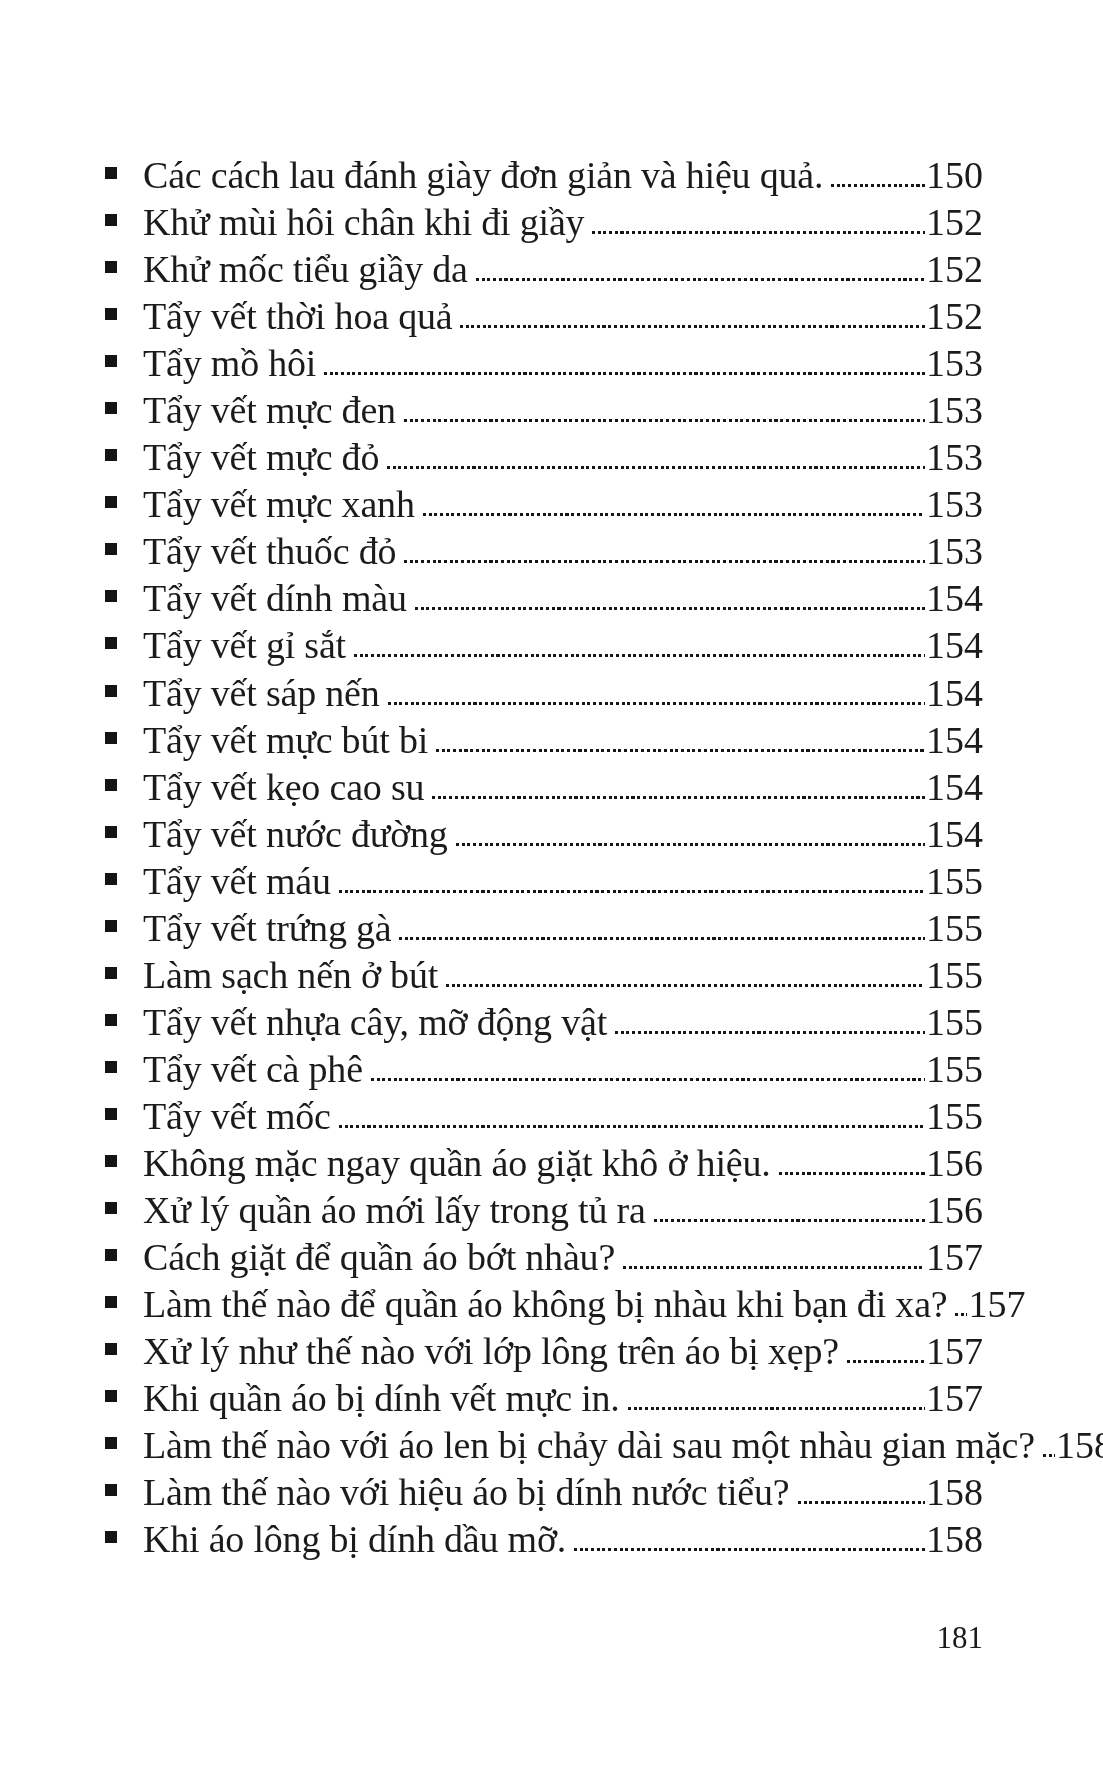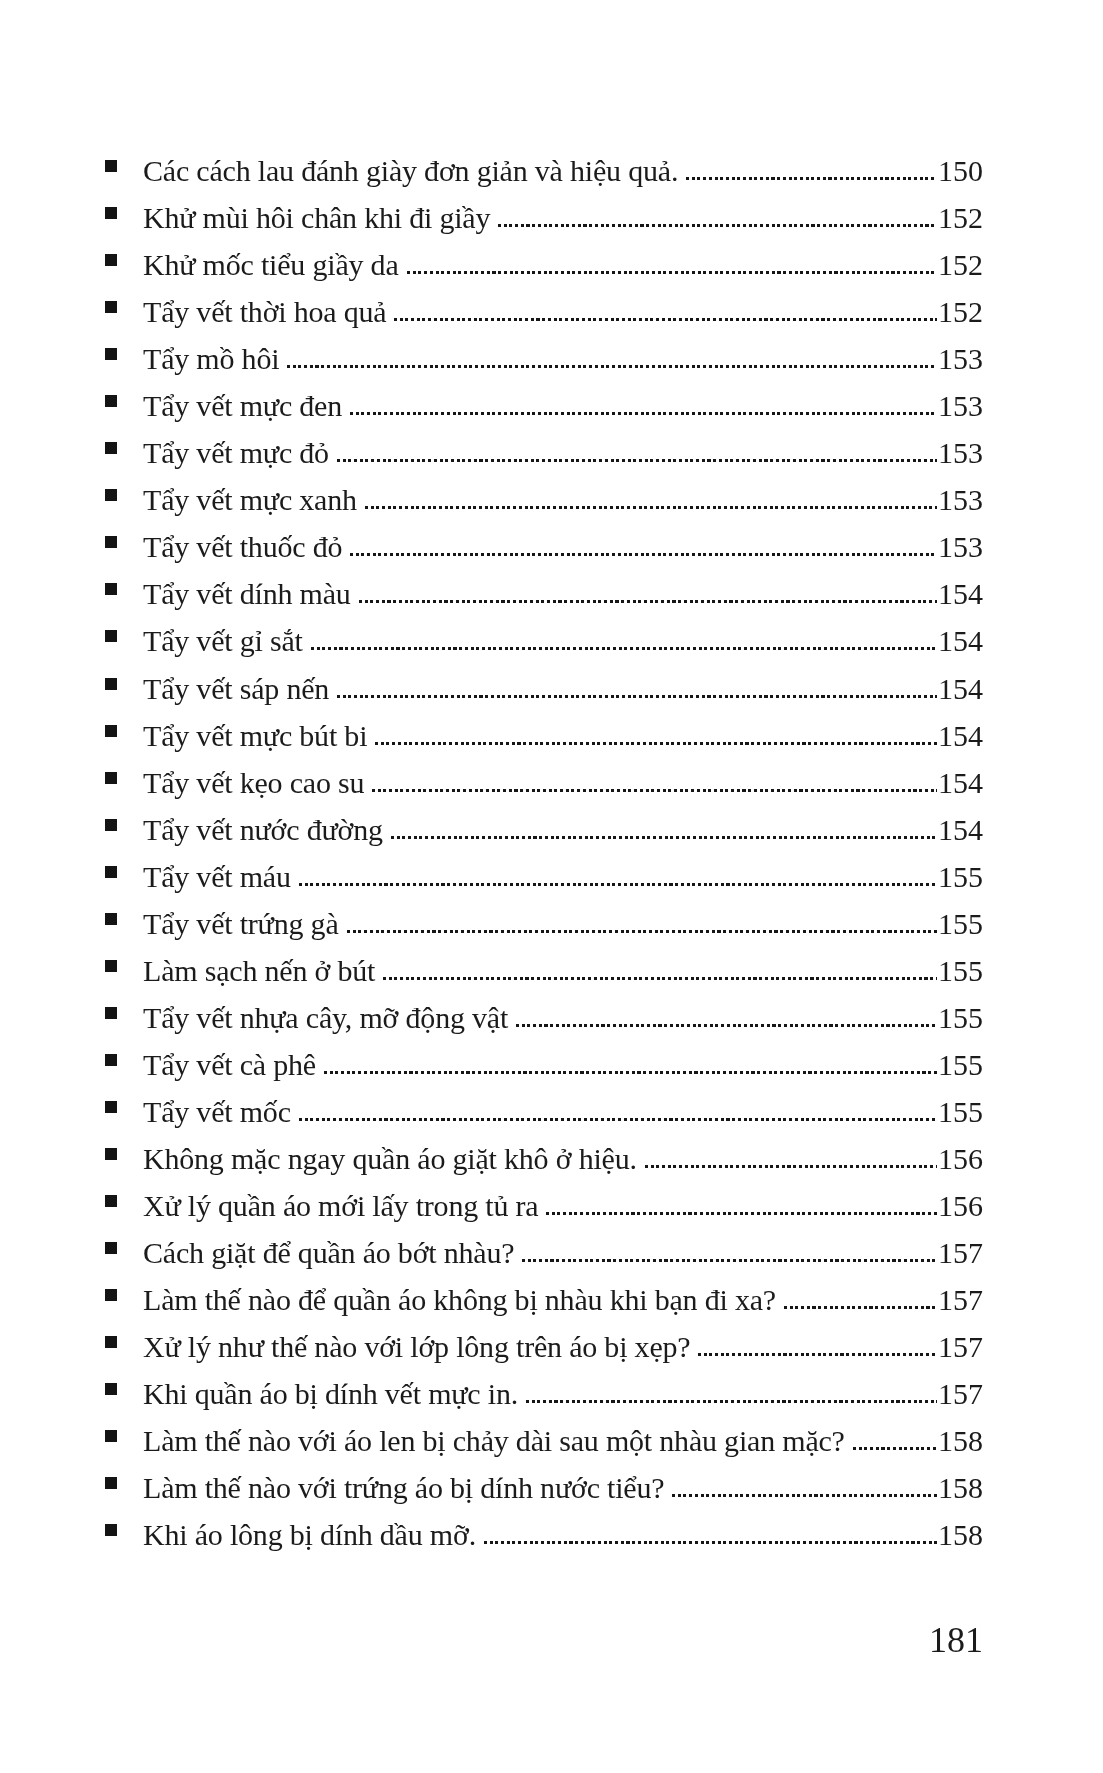--- a/index.html
+++ b/index.html
@@ -20,21 +20,21 @@
     left: 105px;
     top: 118px;
     width: 878px;
   }
   .entry {
     display: flex;
     align-items: baseline;
     height: 47.05px;
     padding-top: 6px;
     box-sizing: border-box;
-    font-size: 30px;
+    font-size: 38px;
     line-height: 1;
     white-space: nowrap;
   }
   .bullet {
     flex: 0 0 auto;
     width: 12px;
     height: 12px;
     background: #141414;
     transform: translateY(-9px);
   }
@@ -53,21 +53,21 @@
     transform: translateY(-1px);
   }
   .pagenum {
     flex: 0 0 auto;
     margin-top: 32px;
   }
   .folio {
     position: absolute;
     top: 1622px;
     right: 120px;
-    font-size: 36px;
+    font-size: 31px;
     line-height: 1;
   }
 </style>
 </head>
 <body>
 
 <div class="toc">
     <div class="entry">
     <span class="bullet"></span>
     <span class="label">Các cách lau đánh giày đơn giản và hiệu quả.</span>
@@ -231,21 +231,21 @@
     <span class="pagenum">157</span>
   </div>
     <div class="entry">
     <span class="bullet"></span>
     <span class="label">Làm thế nào với áo len bị chảy dài sau một nhàu gian mặc?</span>
     <span class="leader"></span>
     <span class="pagenum">158</span>
   </div>
     <div class="entry">
     <span class="bullet"></span>
-    <span class="label">Làm thế nào với trứng áo bị dính nước tiểu?</span>
+    <span class="label">Làm thế nào với hiệu áo bị dính nước tiểu?</span>
     <span class="leader"></span>
     <span class="pagenum">158</span>
   </div>
     <div class="entry">
     <span class="bullet"></span>
     <span class="label">Khi áo lông bị dính dầu mỡ.</span>
     <span class="leader"></span>
     <span class="pagenum">158</span>
   </div>
   </div>

